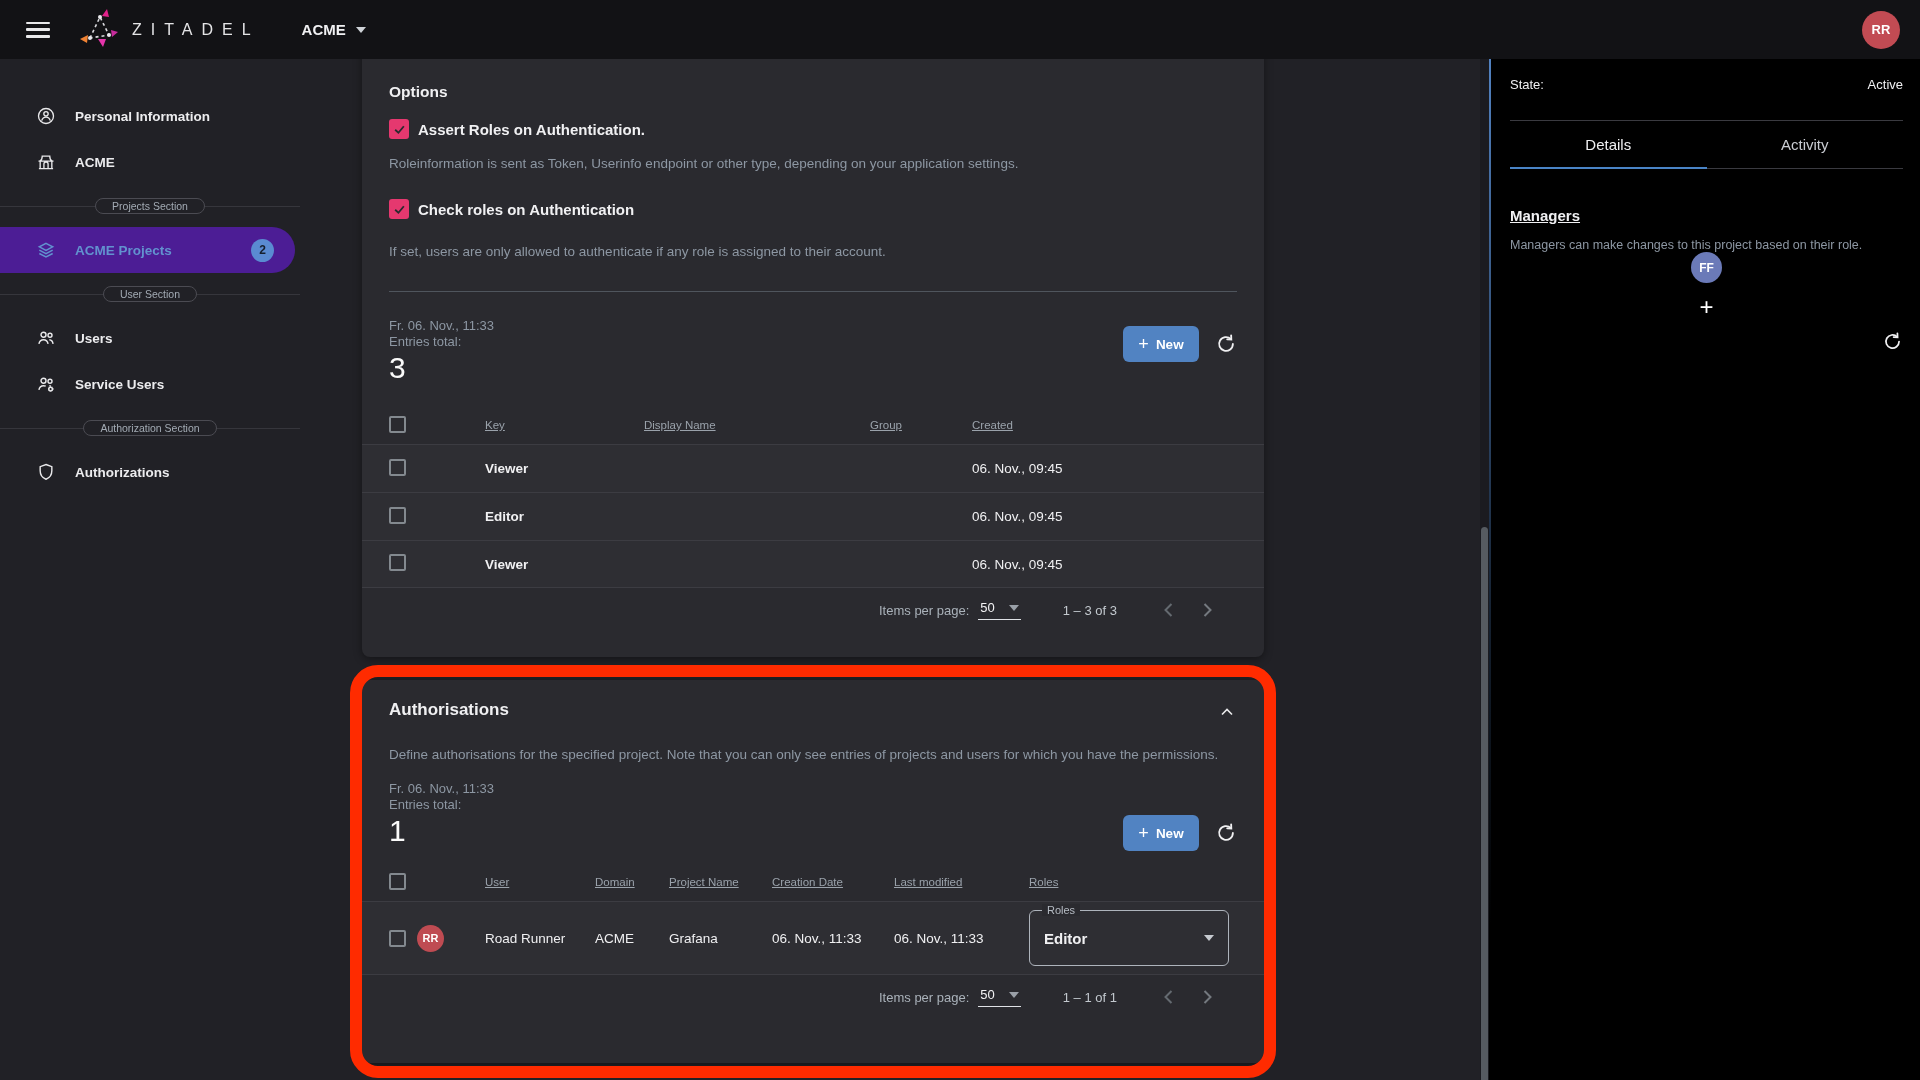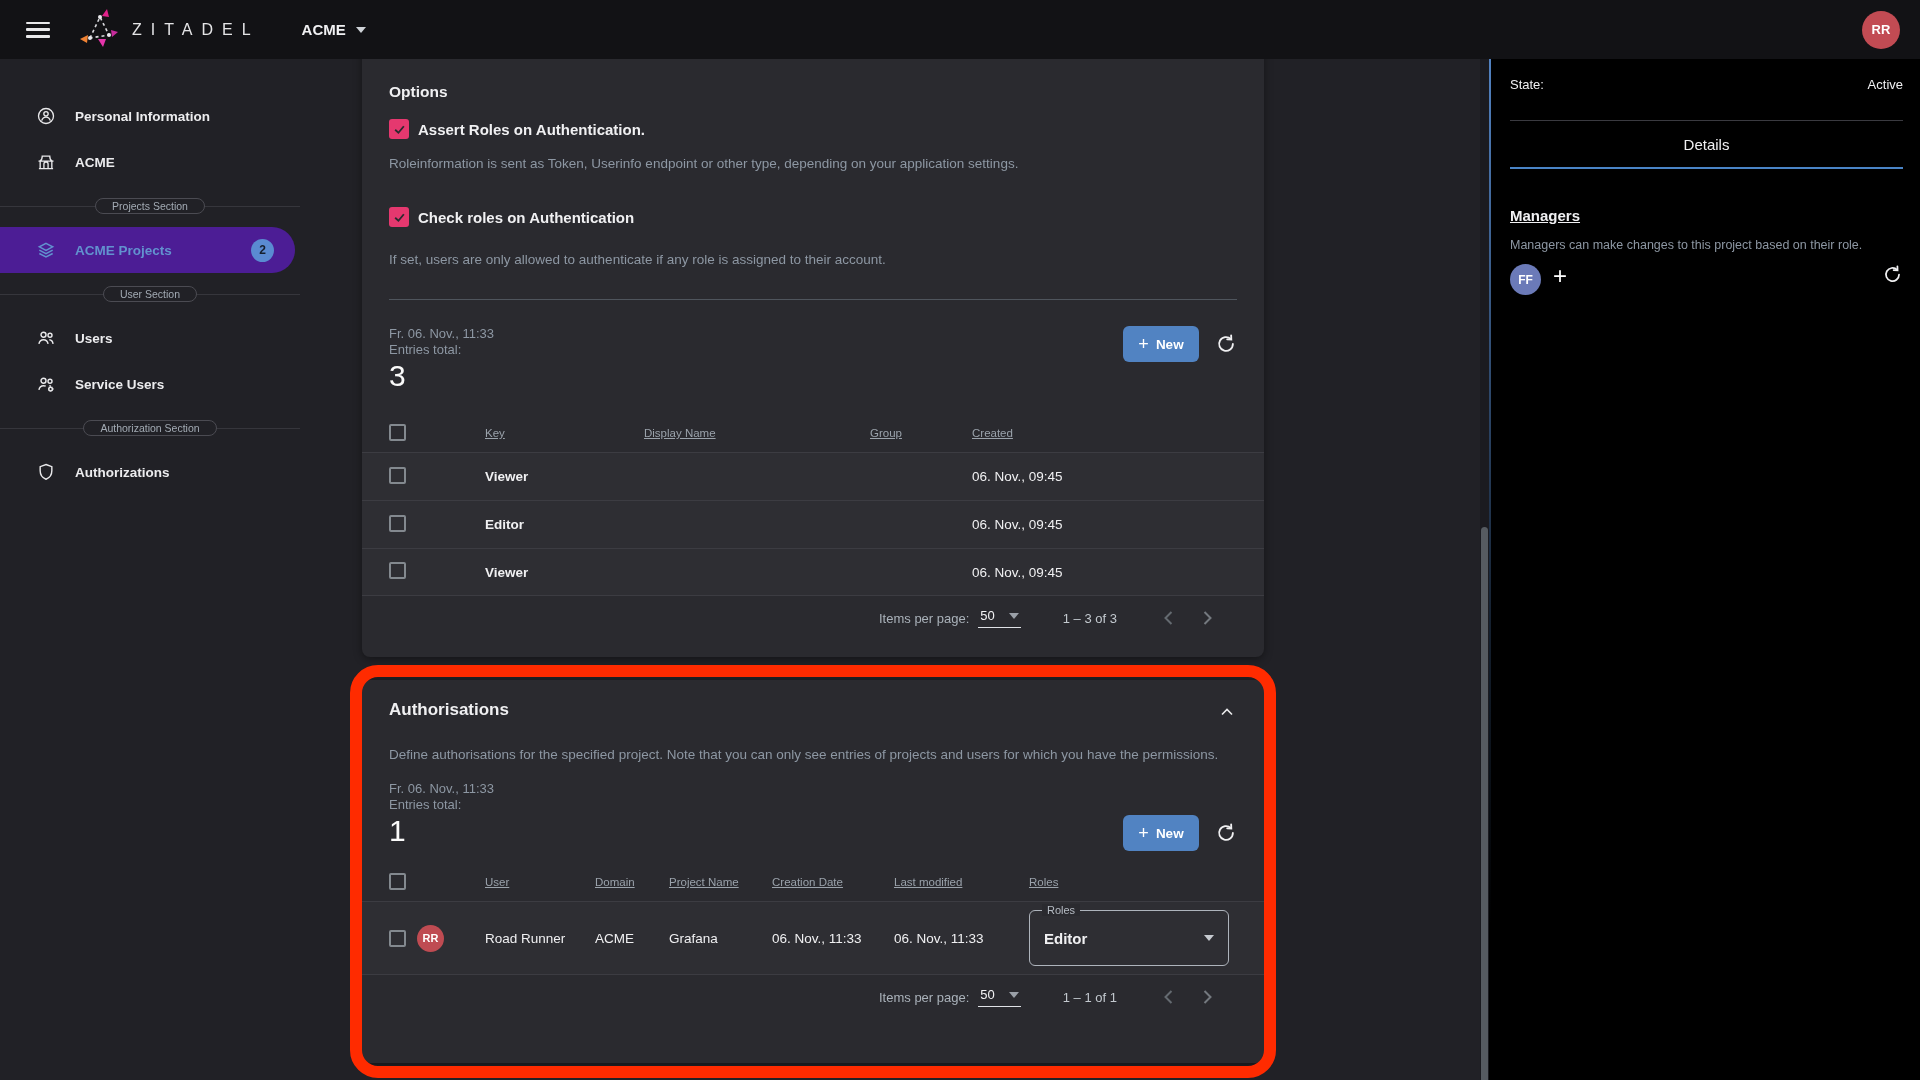--- a/index.html
+++ b/index.html
@@ -37,21 +37,21 @@
   .main { position:absolute; left:300px; top:59px; width:1180px; bottom:0; }
   .card { position:absolute; left:62px; width:902px; background:#2a2a2f; border-radius:8px;
           box-shadow:0 2px 8px rgba(0,0,0,.4); padding:0 27px; }
   .card-roles { top:-20px; height:618px; }
   .card-auth  { top:621px; height:383px; }
   .highlight-ring { position:absolute; left:50px; top:606px; width:926px; height:413px; border:12px solid #ff2b00;
                     border-radius:28px; pointer-events:none; z-index:30; }
 
   .h-options { padding-top:44px; font-size:15.5px; font-weight:700; }
   .cb-row { display:flex; align-items:center; gap:9px; margin-top:18px; }
-  .cb-row.second { margin-top:35px; }
+  .cb-row.second { margin-top:27px; }
   .checkbox-pink { width:20px; height:20px; border-radius:3px; background:#e5386f; display:flex; align-items:center; justify-content:center; cursor:pointer; }
   .cb-label { font-weight:700; font-size:15px; }
   .desc { color:#8d97a3; font-size:13.5px; line-height:17px; margin-top:16px; }
   .desc.second { margin-top:24px; }
   .rule { height:1px; background:#6e7983; opacity:.55; margin-top:31px; }
 
   .meta { margin-top:26px; color:#8d97a3; font-size:13px; line-height:16px; }
   .entries-num { font-size:30px; font-weight:500; color:#fafafa; line-height:36px; }
   .actions { position:absolute; right:27px; display:flex; align-items:center; gap:16px; }
   .card-roles .actions { top:287px; }
@@ -104,21 +104,21 @@
   .rightpanel::before { content:""; position:absolute; left:0; top:0; bottom:0; width:2px;
                         background:linear-gradient(#5282c1 0%, rgba(82,130,193,.25) 55%, transparent 85%); }
   .state-row { display:flex; justify-content:space-between; font-size:13px; padding-top:2px; }
   .panel-rule { height:1px; background:#3a3a40; margin-top:28px; }
   .tabs { display:flex; height:48px; }
   .tab { flex:1; display:flex; align-items:center; justify-content:center; font-size:15px; color:#c9ccd2;
          cursor:pointer; position:relative; border-bottom:1px solid #3a3a40; }
   .tab.active { color:#f0f0f2; border-bottom:2px solid #4a84c6; }
   .h-managers { margin-top:38px; font-size:15px; font-weight:700;text-decoration:underline; }
   .managers-desc { margin-top:14px; color:#8d97a3; font-size:12.5px; }
-  .managers-row { margin-top:12px; display:flex; align-items:flex-start; gap:12px; }
+  .managers-row { margin-top:0; display:flex; align-items:center; gap:12px;flex-direction:column; }
   .avatar-ff { width:31px; height:31px; background:#6b7ab8; font-size:12px; }
   .plus-btn { background:none; border:none; color:#fff; font-size:24px; font-weight:300; cursor:pointer; line-height:24px; font-family:"Liberation Sans",sans-serif; }
   .managers-refresh { margin-left:auto; }
 </style>
 </head>
 <body>
 
 <div class="screen">
 
   <header class="topbar">
@@ -396,20 +396,21 @@
 
   <aside class="rightpanel">
     <div class="state-row">
       <span>State:</span>
       <span>Active</span>
     </div>
     <div class="panel-rule"></div>
 
     <div class="tabs">
       <div class="tab active">Details</div>
+      <div class="tab">Activity</div>
     </div>
 
     <div class="h-managers">Managers</div>
     <div class="managers-desc">Managers can make changes to this project based on their role.</div>
 
     <div class="managers-row">
       <span class="avatar avatar-ff">FF</span>
       <button class="plus-btn">+</button>
       <button class="icon-btn managers-refresh">
         <svg width="21" height="21" viewBox="0 0 24 24" fill="none" stroke="#f0f0f2" stroke-width="2" stroke-linecap="round">

